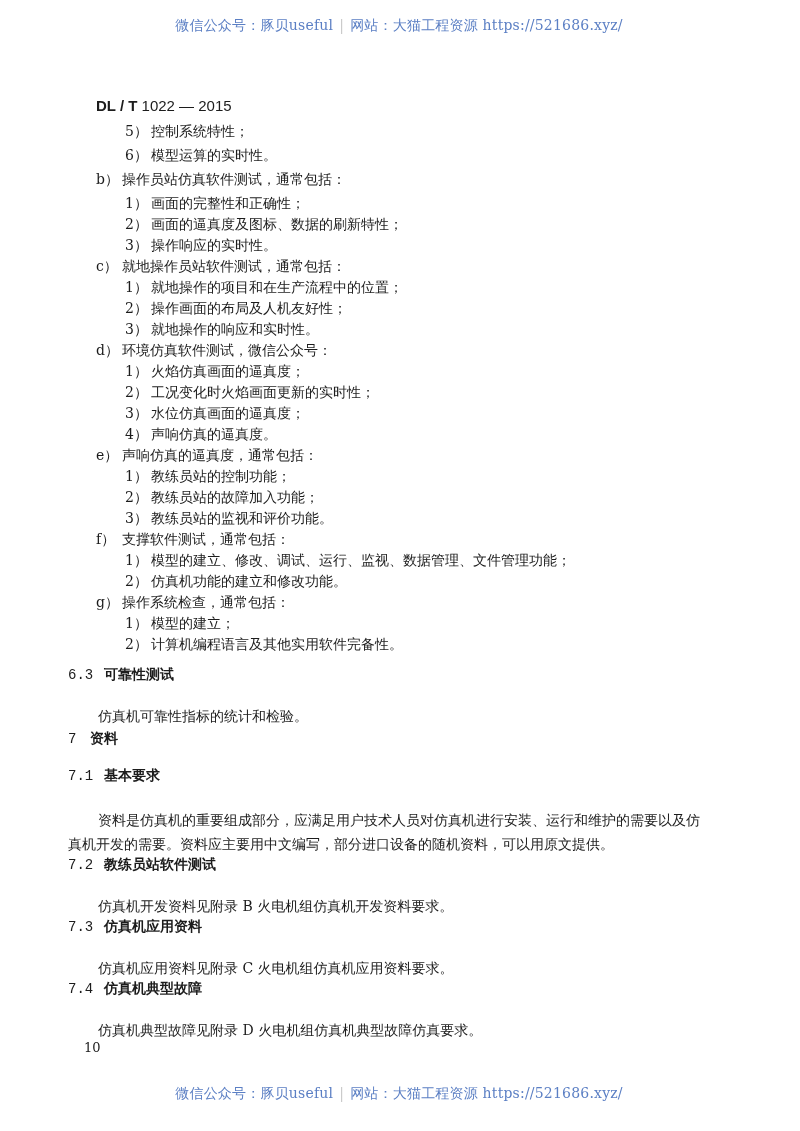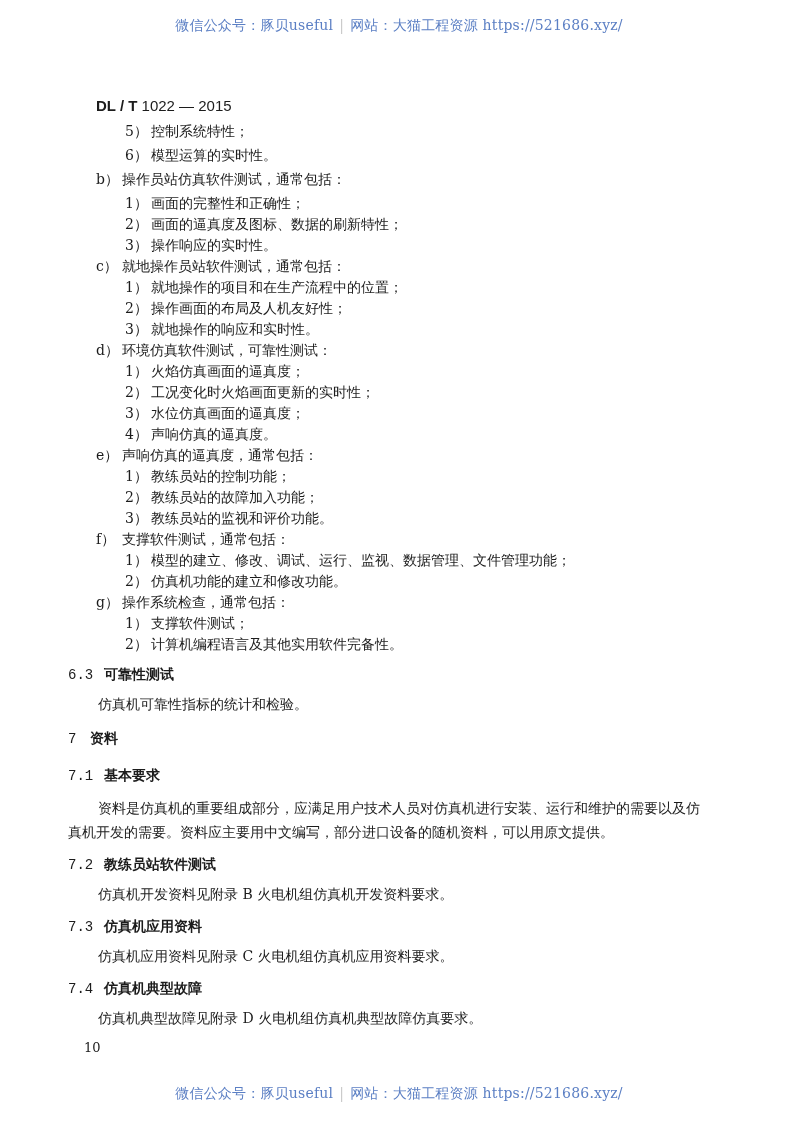--- a/index.html
+++ b/index.html
@@ -14,21 +14,21 @@
               font-family:"Liberation Sans","DejaVu Sans",sans-serif;margin-left:28px; }
   .doc-code .num { font-weight:normal; }
   .line { position:absolute; font-size:14px; white-space:nowrap; }
   .marker { display:inline-block; width:26px; }
   .lvl1 { left:96px; }
   .lvl2 { left:125px; }
   .heading { position:absolute; font-size:14px; font-weight:bold;
              font-family:Liberation Mono, monospace; }
   .heading .hnum { display:inline-block; width:36px; font-weight:normal; }
   .heading.h7 .hnum { width:22px; }
-  .para { position:absolute; font-size:14px; white-space:nowrap; }
+  .para { position:absolute; font-size:14px; white-space:nowrap;margin-top:12px; }
   .page-number { position:absolute; left:84px; top:1040px; font-size:13px; }
 </style>
 </head>
 <body>
 
 <div class="watermark wm-top">
   <span>微信公众号：豚贝useful</span><span class="sep">|</span><span>网站：大猫工程资源 https://521686.xyz/</span>
 </div>
 
 <div class="doc-code">
@@ -42,37 +42,37 @@
 <div class="line lvl1" style="top:171px"><span class="marker">b）</span><span>操作员站仿真软件测试，通常包括：</span></div>
 <div class="line lvl2" style="top:195px"><span class="marker">1）</span><span>画面的完整性和正确性；</span></div>
 <div class="line lvl2" style="top:216px"><span class="marker">2）</span><span>画面的逼真度及图标、数据的刷新特性；</span></div>
 <div class="line lvl2" style="top:237px"><span class="marker">3）</span><span>操作响应的实时性。</span></div>
 
 <div class="line lvl1" style="top:258px"><span class="marker">c）</span><span>就地操作员站软件测试，通常包括：</span></div>
 <div class="line lvl2" style="top:279px"><span class="marker">1）</span><span>就地操作的项目和在生产流程中的位置；</span></div>
 <div class="line lvl2" style="top:300px"><span class="marker">2）</span><span>操作画面的布局及人机友好性；</span></div>
 <div class="line lvl2" style="top:321px"><span class="marker">3）</span><span>就地操作的响应和实时性。</span></div>
 
-<div class="line lvl1" style="top:342px"><span class="marker">d）</span><span>环境仿真软件测试，可靠性测试：</span></div>
+<div class="line lvl1" style="top:342px"><span class="marker">d）</span><span>环境仿真软件测试，微信公众号：</span></div>
 <div class="line lvl2" style="top:363px"><span class="marker">1）</span><span>火焰仿真画面的逼真度；</span></div>
 <div class="line lvl2" style="top:384px"><span class="marker">2）</span><span>工况变化时火焰画面更新的实时性；</span></div>
 <div class="line lvl2" style="top:405px"><span class="marker">3）</span><span>水位仿真画面的逼真度；</span></div>
 <div class="line lvl2" style="top:426px"><span class="marker">4）</span><span>声响仿真的逼真度。</span></div>
 
 <div class="line lvl1" style="top:447px"><span class="marker">e）</span><span>声响仿真的逼真度，通常包括：</span></div>
 <div class="line lvl2" style="top:468px"><span class="marker">1）</span><span>教练员站的控制功能；</span></div>
 <div class="line lvl2" style="top:489px"><span class="marker">2）</span><span>教练员站的故障加入功能；</span></div>
 <div class="line lvl2" style="top:510px"><span class="marker">3）</span><span>教练员站的监视和评价功能。</span></div>
 
 <div class="line lvl1" style="top:531px"><span class="marker">f）</span><span>支撑软件测试，通常包括：</span></div>
 <div class="line lvl2" style="top:552px"><span class="marker">1）</span><span>模型的建立、修改、调试、运行、监视、数据管理、文件管理功能；</span></div>
 <div class="line lvl2" style="top:573px"><span class="marker">2）</span><span>仿真机功能的建立和修改功能。</span></div>
 
 <div class="line lvl1" style="top:594px"><span class="marker">g）</span><span>操作系统检查，通常包括：</span></div>
-<div class="line lvl2" style="top:615px"><span class="marker">1）</span><span>支撑软件测试；</span></div>
+<div class="line lvl2" style="top:615px"><span class="marker">1）</span><span>模型的建立；</span></div>
 <div class="line lvl2" style="top:636px"><span class="marker">2）</span><span>计算机编程语言及其他实用软件完备性。</span></div>
 
 <div class="heading" style="left:68px; top:666px"><span class="hnum">6.3</span><span>可靠性测试</span></div>
 <div class="para" style="left:98px; top:696px">仿真机可靠性指标的统计和检验。</div>
 
 <div class="heading h7" style="left:68px; top:730px"><span class="hnum">7</span><span>资料</span></div>
 
 <div class="heading" style="left:68px; top:767px"><span class="hnum">7.1</span><span>基本要求</span></div>
 <div class="para" style="left:98px; top:800px">资料是仿真机的重要组成部分，应满足用户技术人员对仿真机进行安装、运行和维护的需要以及仿</div>
 <div class="para" style="left:68px; top:824px">真机开发的需要。资料应主要用中文编写，部分进口设备的随机资料，可以用原文提供。</div>

